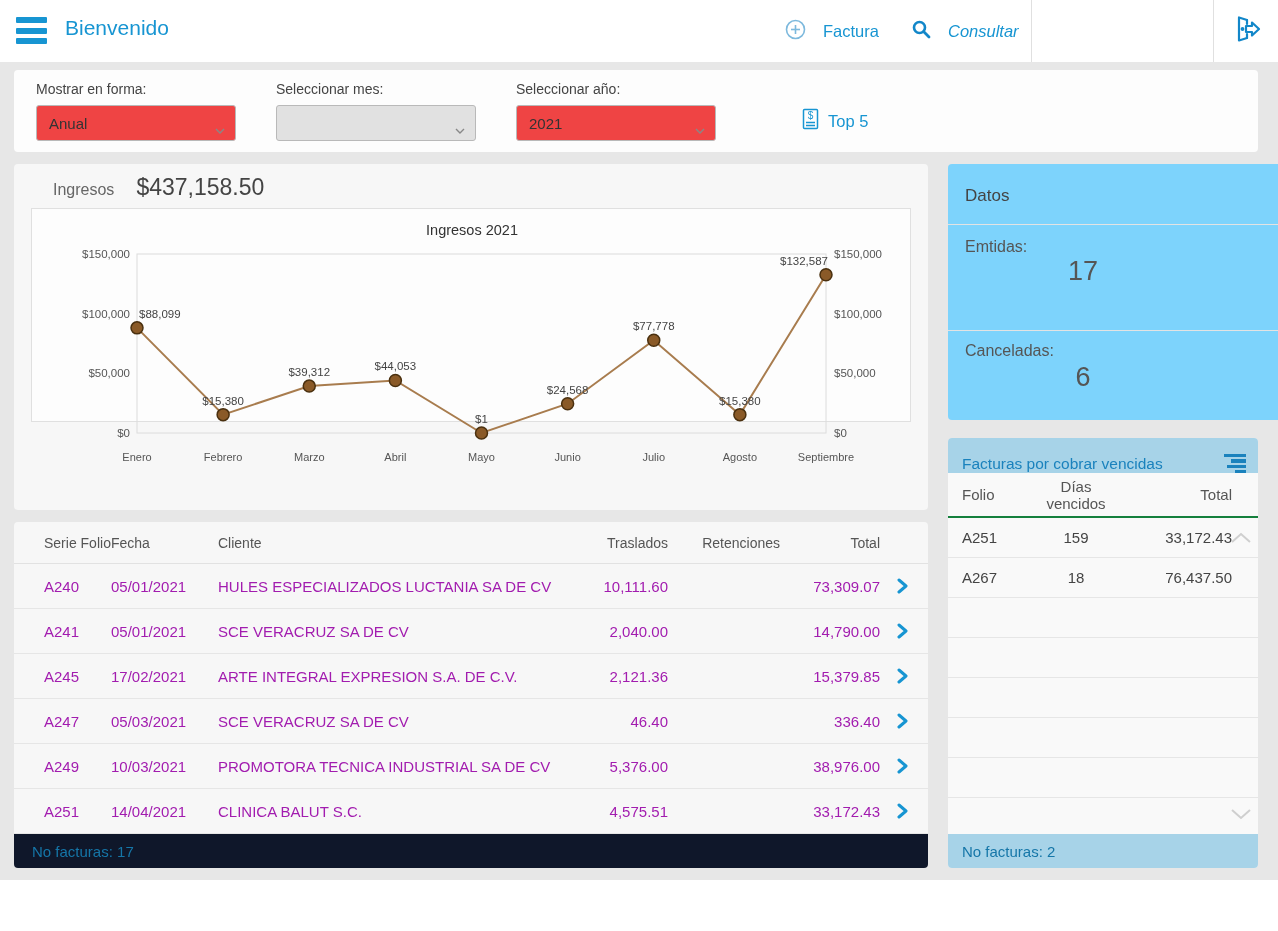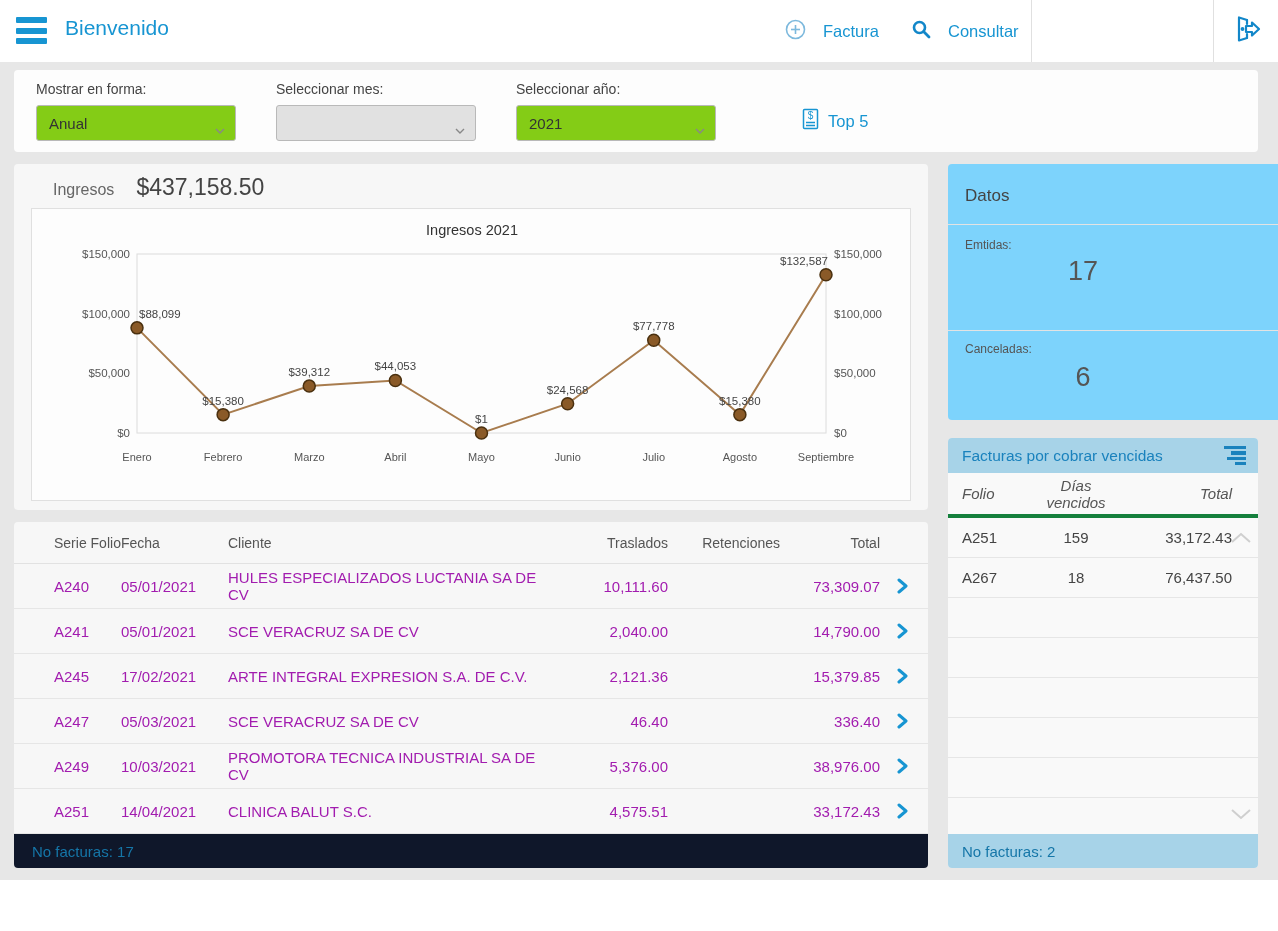--- a/index.html
+++ b/index.html
@@ -6,72 +6,72 @@
   html,body { width:1278px; height:931px; }
   body { font-family:"Liberation Sans", sans-serif; background:#ffffff; position:relative; overflow:hidden; }
 
   
   .topbar { position:absolute; left:0; top:0; width:1278px; height:62px; background:#fff; z-index:5; }
   .hamburger { position:absolute; left:16px; top:17px; width:31px; height:27px; cursor:pointer; }
   .hamburger .bar { height:6px; background:#1795d2; border-radius:1px; margin-bottom:4.5px; }
   .app-title { position:absolute; left:65px; top:16px; font-size:21px; color:#1795d2; }
   .top-link { position:absolute; top:0; height:62px; display:flex; align-items:center; gap:17px; color:#1795d2; font-size:16.5px; cursor:pointer; }
   .link-factura { left:785px; }
-  .link-consultar { left:912px; }
+  .link-consultar { left:912px;font-style:italic; }
   .top-divider { position:absolute; top:0; width:1px; height:62px; background:#e0e0e0; }
   .divider-1 { left:1031px; }
   .divider-2 { left:1213px; }
   .timbres { position:absolute; left:1031px; top:0; width:182px; height:62px; display:flex; align-items:center; justify-content:center; color:#555; font-size:15px; }
   .logout { position:absolute; left:1213px; top:0; width:65px; height:62px; display:flex; align-items:center; justify-content:center; cursor:pointer; }
 
   
   .content-bg { position:absolute; left:0; top:62px; width:1278px; height:818px; background:#e7e7e7; }
 
   .card { position:absolute; border-radius:4px; overflow:hidden; }
 
   
   .filter-card { left:14px; top:70px; width:1244px; height:82px; background:#fdfdfd; }
   .filter-group { position:absolute; top:11px; }
   .fg-1 { left:22px; } .fg-2 { left:262px; } .fg-3 { left:502px; }
   .filter-label { font-size:14px; color:#444; }
-  .select { margin-top:8px; width:200px; height:36px; background:#84cc16; border:1px solid #b9b9b9; border-radius:3px; display:flex; align-items:center; padding:0 12px; font-size:15px; color:#333; cursor:pointer; position:relative; }
+  .select { margin-top:8px; width:200px; height:36px; background:#ef4444; border:1px solid #b9b9b9; border-radius:3px; display:flex; align-items:center; padding:0 12px; font-size:15px; color:#333; cursor:pointer; position:relative; }
   .select .chev { position:absolute; right:10px; top:14px; }
   .select.disabled { background:#e1e1e1; }
   .top5 { position:absolute; left:788px; top:38px; display:flex; align-items:center; gap:9px; color:#1795d2; font-size:16.5px; cursor:pointer; }
 
   
   .chart-card { left:14px; top:164px; width:914px; height:346px; background:#f7f7f7; }
   .ingresos-head { position:absolute; left:39px; top:10px; display:flex; align-items:baseline; gap:22px; }
   .ingresos-label { font-size:16px; color:#666; }
   .ingresos-total { font-size:23px; color:#444; }
-  .chart-box { position:absolute; left:17px; top:44px; width:880px; height:293px; background:#fdfdfd; border:1px solid #e0e0e0; }
+  .chart-box { position:absolute; left:17px; top:44px; width:880px; height:214px; background:#fdfdfd; border:1px solid #e0e0e0; }
 
   
   .table-card { left:14px; top:522px; width:914px; height:346px; background:#f7f7f7; display:flex; flex-direction:column; }
-  .inv-grid { display:grid; grid-template-columns:67px 107px 1fr 110px 112px 100px 44px; align-items:center; padding-left:40px; padding-right:4px; }
+  .inv-grid { display:grid; grid-template-columns:67px 107px 1fr 110px 112px 100px 44px; align-items:center; padding-left:30px; padding-right:4px; }
   .inv-header { height:43px; border-bottom:1px solid #e2e2e2; font-size:14px; color:#555; }
   .inv-row { height:45px; border-bottom:1px solid #e6e6e6; font-size:15px; color:#a21caf; cursor:pointer; background:#f7f7f7; }
   .num { text-align:right; }
   .cell-chev { display:flex; justify-content:center; align-items:center; }
   .table-footer { margin-top:auto; height:34px; background:#0f172a; color:#1576a8; font-size:15px; display:flex; align-items:center; padding-left:18px; }
 
   
   .datos-card { left:948px; top:164px; width:354px; height:256px; background:#7dd3fc; }
   .datos-title { position:absolute; left:17px; top:22px; font-size:17px; color:#444; }
   .datos-sep { position:absolute; left:0; width:100%; height:1px; background:#e3e3e3; }
   .sep-a { top:60px; } .sep-b { top:166px; }
-  .datos-label { position:absolute; left:17px; font-size:12px; color:#555; }
+  .datos-label { position:absolute; left:17px; font-size:16px; color:#555; }
   .datos-value { position:absolute; left:0; width:270px; text-align:center; font-size:27px; color:#555; }
 
   
   .vencidas-card { left:948px; top:438px; width:310px; height:430px; background:#f9f9f9; }
-  .venc-titlebar { height:35px; background:#a7d3e8; display:flex; align-items:center; justify-content:space-between; padding:0 12px 0 14px;gap:44px; }
+  .venc-titlebar { height:35px; background:#a7d3e8; display:flex; align-items:flex-end; justify-content:space-between; padding:0 12px 0 14px;gap:44px; }
   .venc-title { color:#1a82bd; font-size:15.5px; }
   .venc-grid { display:grid; grid-template-columns:70px 1fr 112px 26px; align-items:center; padding-left:14px; }
-  .venc-header { height:45px; border-bottom:4px solid #15803d; font-size:15px; color:#555;font-style:italic; }
+  .venc-header { height:45px; border-bottom:2px solid #15803d; font-size:15px; color:#555; }
   .venc-row { height:40px; border-bottom:1px solid #e6e6e6; font-size:15px; color:#444; cursor:pointer; }
   .venc-empty { height:40px; border-bottom:1px solid #e6e6e6; }
   .c-center { text-align:center; }
   .venc-footer { position:absolute; left:0; bottom:0; width:100%; height:34px; background:#a7d3e8; color:#1576a8; font-size:15px; display:flex; align-items:center; padding-left:14px; }
   .scroll-chev { position:absolute; right:6px; cursor:pointer; }
   .chev-up { top:92px; } .chev-down { top:368px; }
 
   .list-icon { display:flex; flex-direction:column; align-items:flex-end; gap:2px; cursor:pointer; }
   .list-icon .li-bar { height:3.2px; background:#1a82bd; }
 </style>

